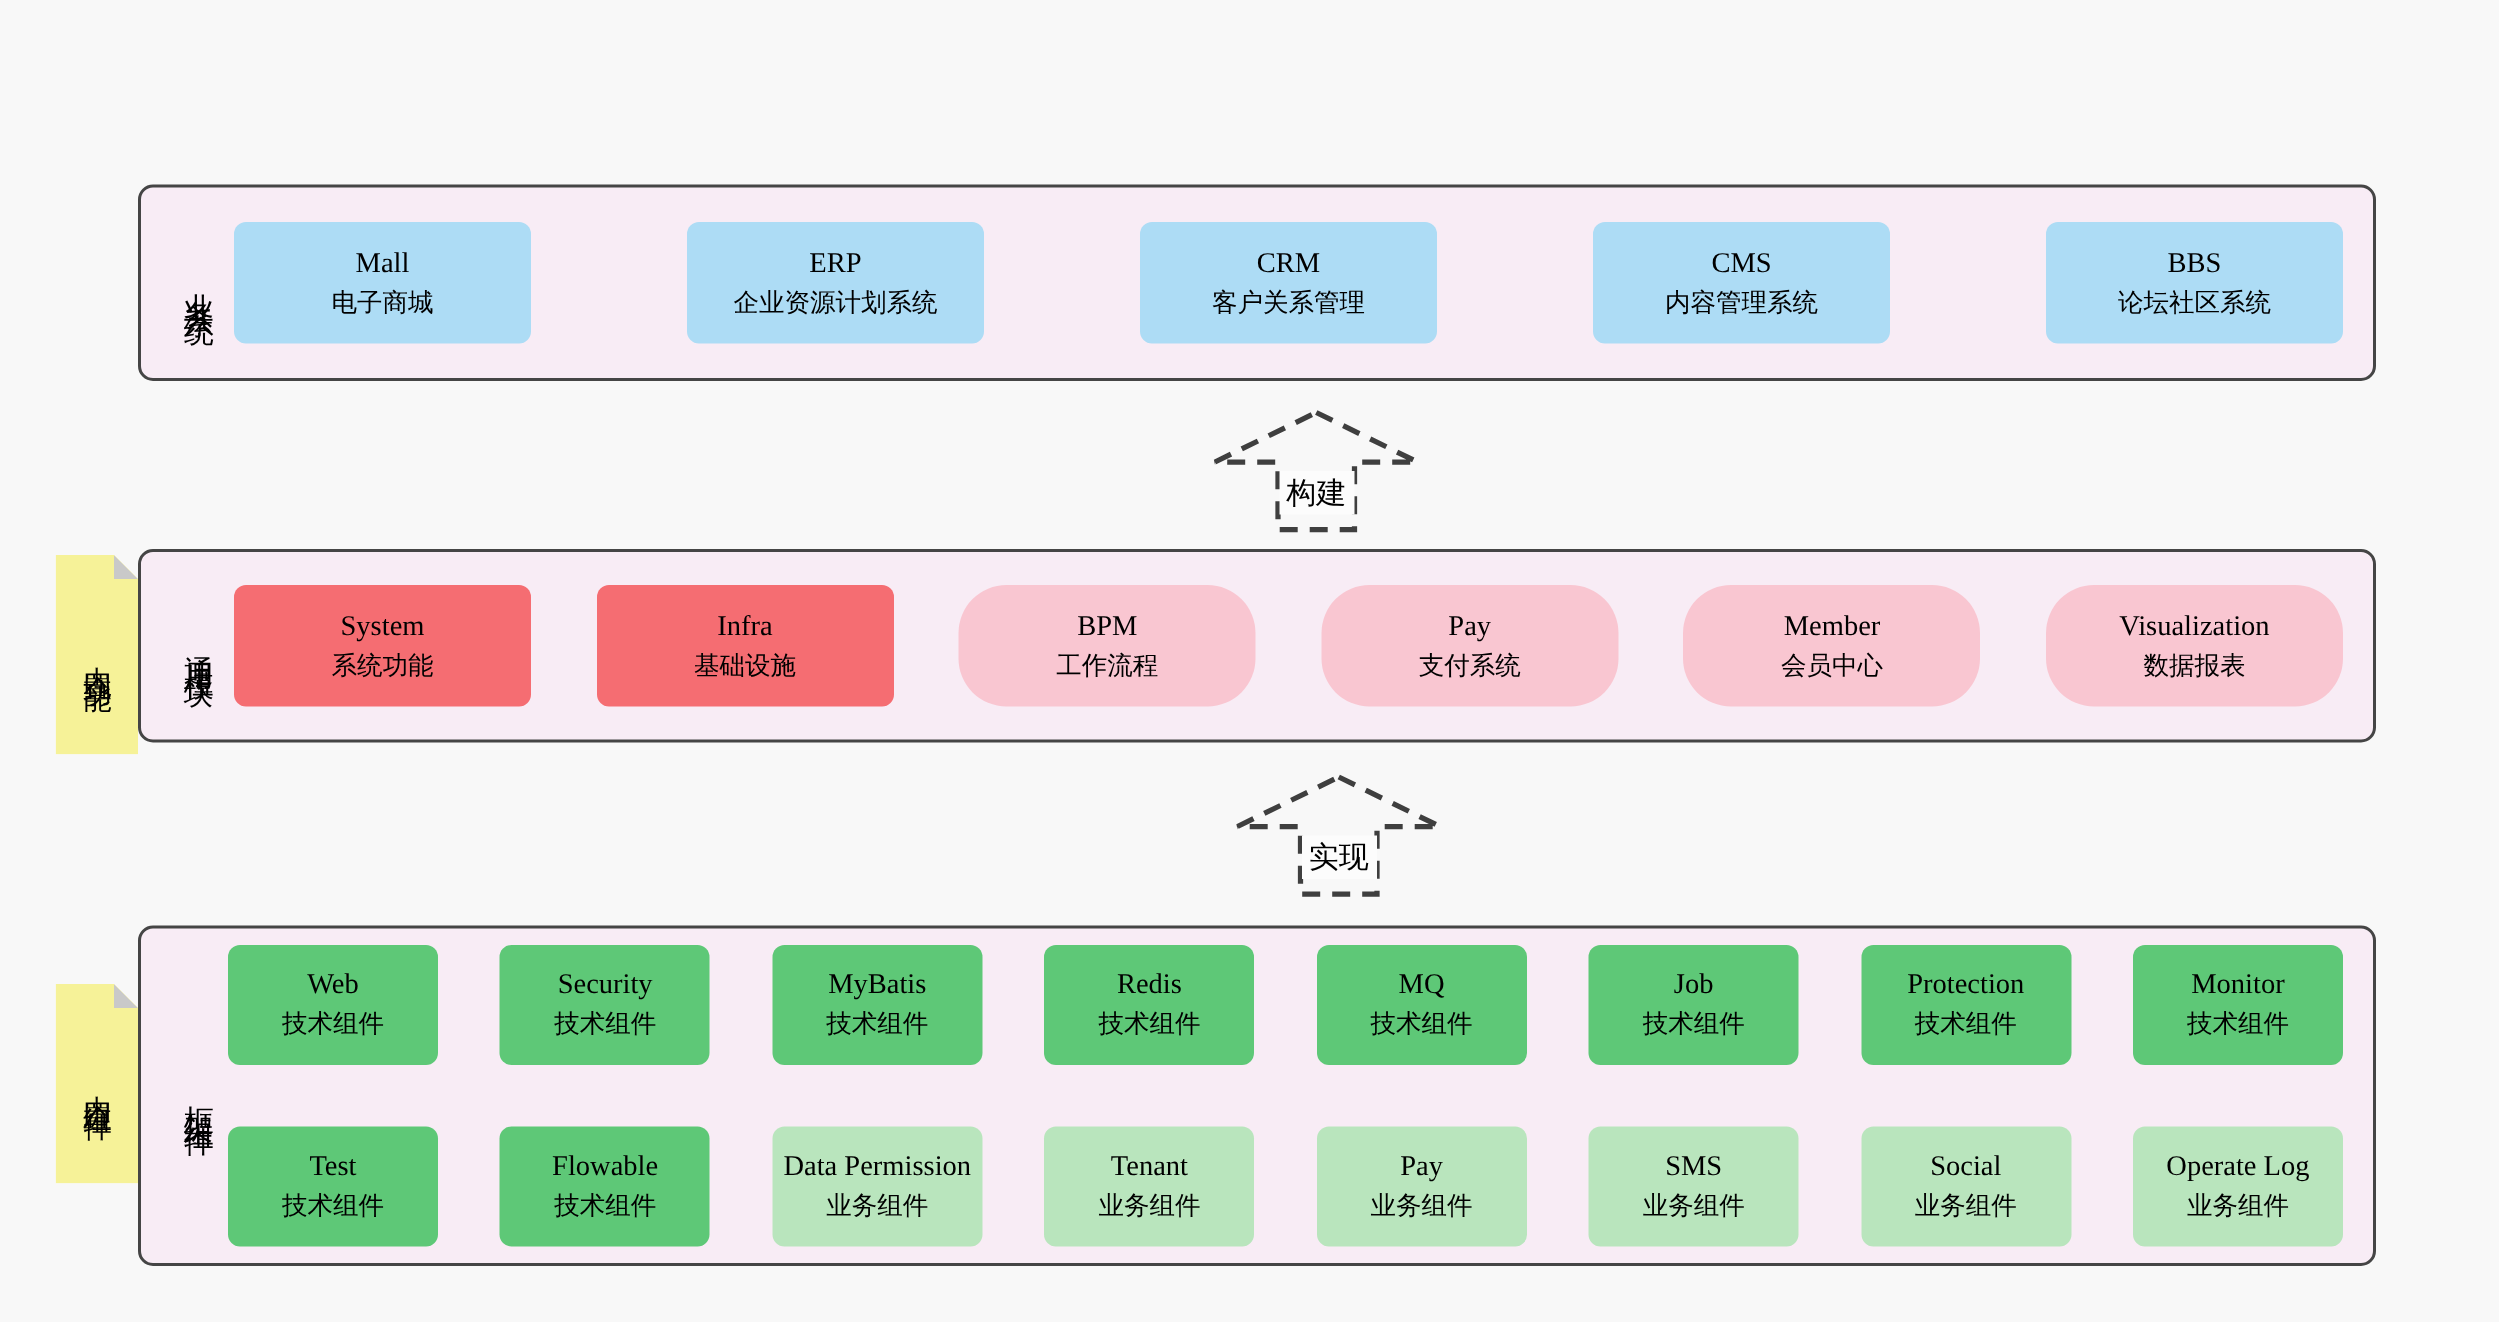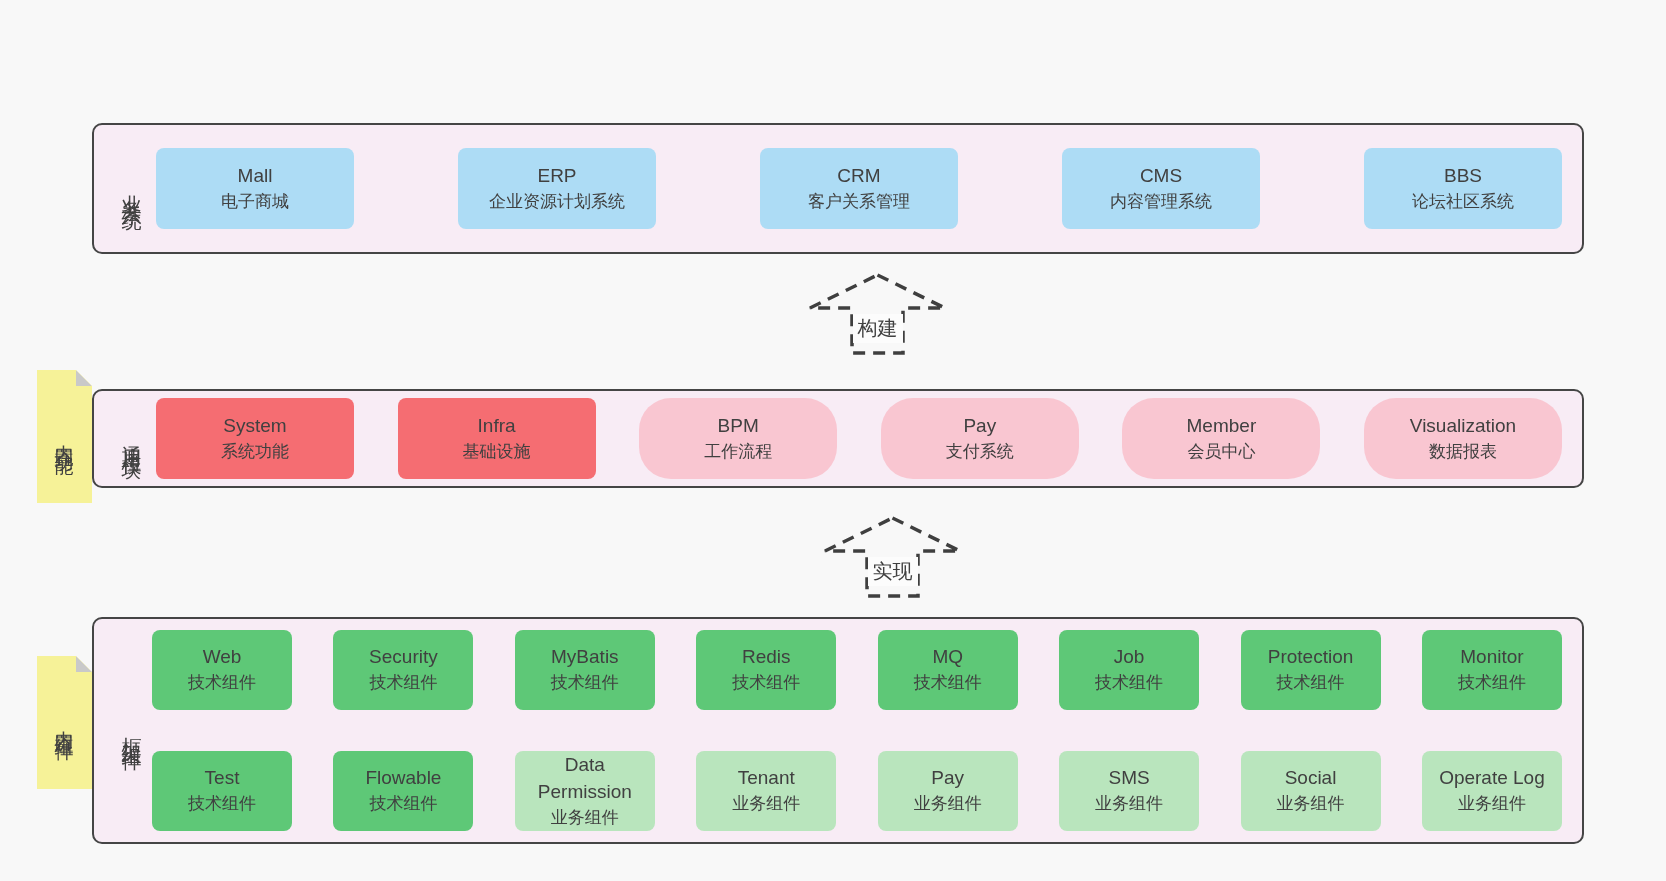--- a/index.html
+++ b/index.html
@@ -1,35 +1,35 @@
 <!DOCTYPE html>
 <html><head>
 <meta charset="utf-8">
 <style>
   html,body{margin:0;padding:0;}
   #canvas{
     position:relative;
     width:1666px;height:881px;
     background:#f8f8f8;
-    font-family:Liberation Sans, sans-serif;
-    color:#404040;
+    font-family:Liberation Serif, serif;
+    color:#000000;
     overflow:hidden;
   }
   .layer{
     position:absolute;
     left:92px;width:1492px;
     background:#f8ecf5;
     border:2px solid #454545;
     border-radius:10px;
     box-sizing:border-box;
     display:flex;
     align-items:center;
   }
   .layer-1{top:123px;height:131px;}
-  .layer-2{top:389px;height:99px;}
+  .layer-2{top:366px;height:129px;}
   .layer-3{top:617px;height:227px;}
   .layer-label{
     flex:0 0 48px;
     display:flex;justify-content:center;
     writing-mode:vertical-rl;
     text-orientation:upright;
     font-size:20px;
     letter-spacing:5px;
     line-height:1;
   }

